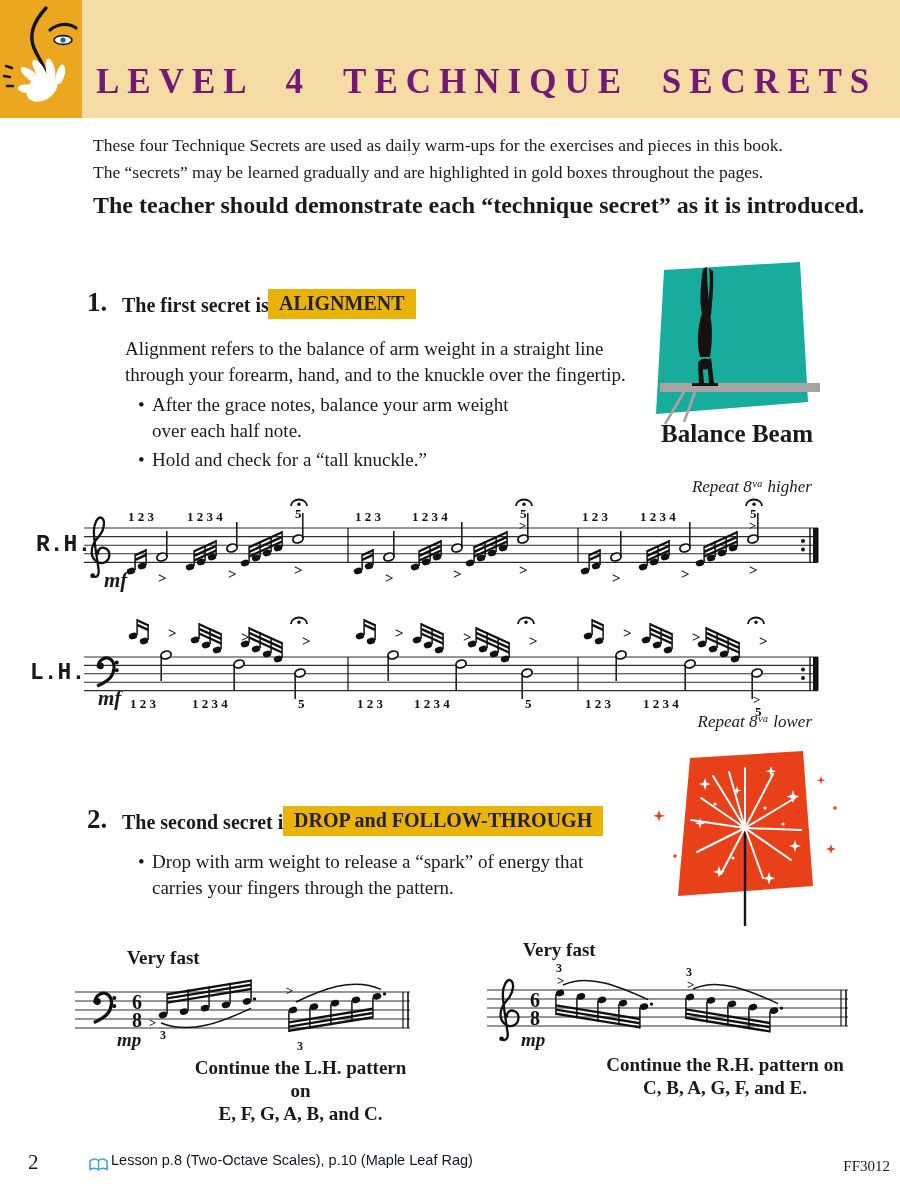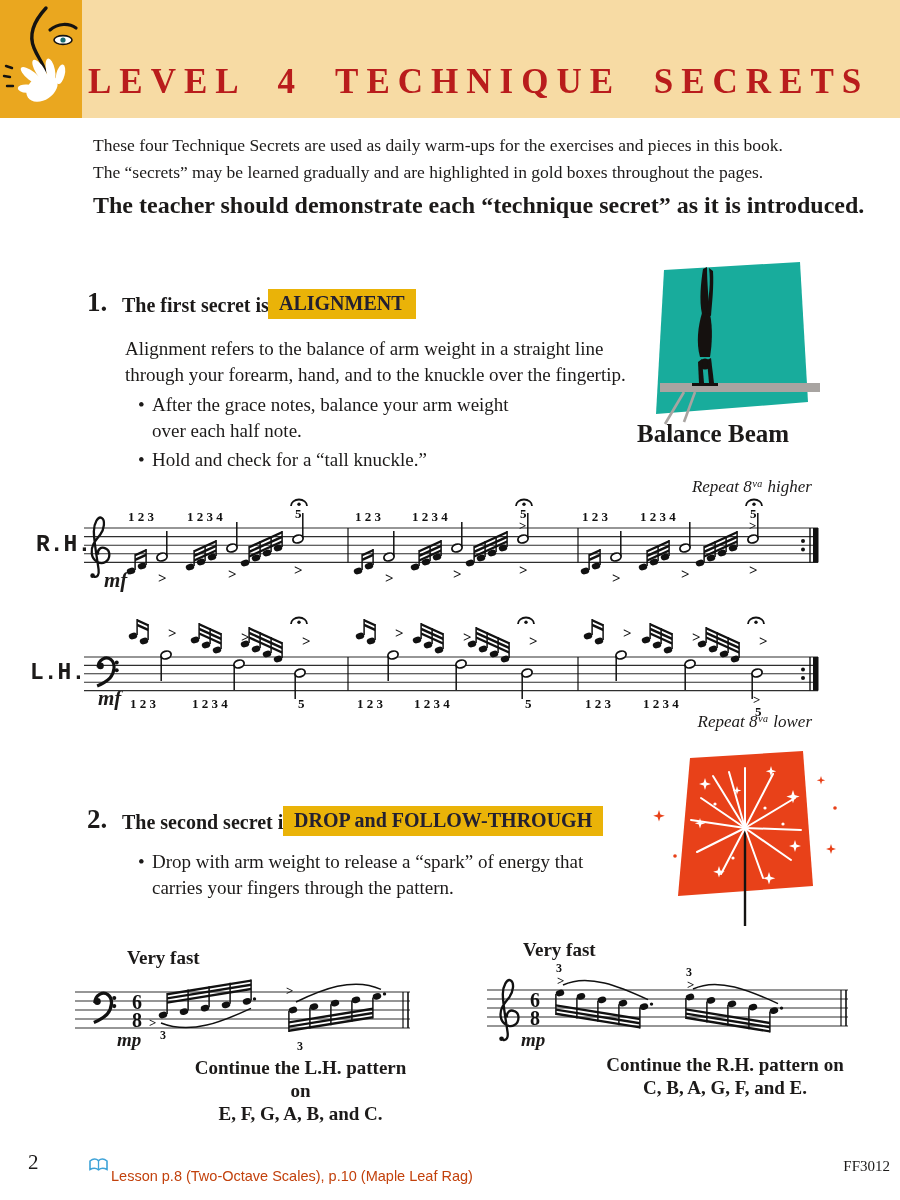--- a/index.html
+++ b/index.html
@@ -2,21 +2,21 @@
 <html><head>
 <meta charset="utf-8">
 <style>
   html,body{margin:0;padding:0;background:#ffffff;}
   .page{position:relative;width:900px;height:1200px;background:#fff;overflow:hidden;
         font-family:"Liberation Serif", serif;color:#1c1a19;}
   .abs{position:absolute;}
   
   #corner{left:0;top:0;width:82px;height:118px;}
   #banner{left:82px;top:0;width:818px;height:118px;background:#F7DBA4;}
-  #title{left:88px;top:62px;font-size:35px;font-weight:bold;letter-spacing:8px;word-spacing:16px;color:#b91c1c;white-space:nowrap;}
+  #title{left:96px;top:62px;font-size:35px;font-weight:bold;letter-spacing:8px;word-spacing:16px;color:#701a75;white-space:nowrap;}
   
   #intro{left:93px;top:132px;font-size:17.5px;line-height:27px;}
   #teacher-note{left:93px;top:192px;font-size:24px;font-weight:bold;}
   
   .sec-number{font-size:27px;font-weight:bold;}
   .sec-lead{font-size:20px;font-weight:bold;}
   .secret-box{display:inline-block;background:#eab308;padding:3px 11px 4px 11px;font-size:20px;font-weight:bold;color:#232031;}
   #s1-number{left:87px;top:287px;}
   #s1-lead{left:122px;top:294px;}
   #s1-box{left:268px;top:289px;}
@@ -25,21 +25,21 @@
   #s1-b1{left:138px;top:392px;}
   #s1-b2{left:138px;top:447px;}
   #s2-number{left:87px;top:804px;}
   #s2-lead{left:122px;top:811px;}
   #s2-box{left:283px;top:806px;}
   #s2-b1{left:138px;top:849px;}
   .bullet-glyph{display:inline-block;width:14px;}
   .indent2{padding-left:14px;}
   
   #fig-beam{left:648px;top:256px;width:180px;height:200px;}
-  #beam-caption{left:637px;top:420px;width:200px;text-align:left;font-size:25px;font-weight:bold;}
+  #beam-caption{left:637px;top:420px;width:200px;text-align:center;font-size:25px;font-weight:bold;}
   #fig-spark{left:645px;top:748px;width:210px;height:190px;}
   #spark-caption{left:617px;top:898px;width:210px;text-align:center;font-size:25px;font-weight:bold;}
   
   .hand-label{font-size:23px;font-weight:bold;font-family:Liberation Mono, monospace;}
   #rh-label{left:36px;top:532px;}
   #lh-label{left:30px;top:660px;}
   .dyn{font-size:21px;font-weight:bold;font-style:italic;}
   #rh-dyn{left:104px;top:568px;}
   #lh-dyn{left:98px;top:686px;}
   .repeat-note{font-style:italic;font-size:17px;width:260px;text-align:right;}
@@ -54,21 +54,21 @@
   #sl-dyn{left:117px;top:1029px;font-size:19px;}
   #sr-dyn{left:521px;top:1029px;font-size:19px;}
   #svg-sl{left:0;top:940px;}
   #svg-sr{left:440px;top:940px;}
   .snip-caption{font-size:19px;font-weight:bold;line-height:23px;text-align:center;}
   #sl-caption{left:183px;top:1056px;width:235px;}
   #sr-caption{left:575px;top:1053px;width:300px;}
   
   #page-num{left:28px;top:1150px;font-size:21px;}
   #book-icon{left:88px;top:1157px;}
-  #lesson-ref{left:111px;top:1152px;font-family:"Liberation Sans", sans-serif;font-size:14.5px;color:#c2410c;margin-top:16px;}
+  #lesson-ref{left:111px;top:1152px;font-family:"Liberation Sans", sans-serif;font-size:14.5px;color:#0f172a;}
   #doc-code{left:820px;top:1158px;width:70px;text-align:right;font-size:15px;}
 </style>
 </head>
 <body>
 
 <div class="page">
 
   <svg id="corner" class="abs" width="82" height="118" viewBox="0 0 82 118">
     <rect x="0" y="0" width="82" height="118" fill="#EAA71F"></rect>
     <path d="M46,8 C33,22 29,36 34,48 C38,58 44,64 45,72" fill="none" stroke="#141311" stroke-width="3.4" stroke-linecap="round"></path>

